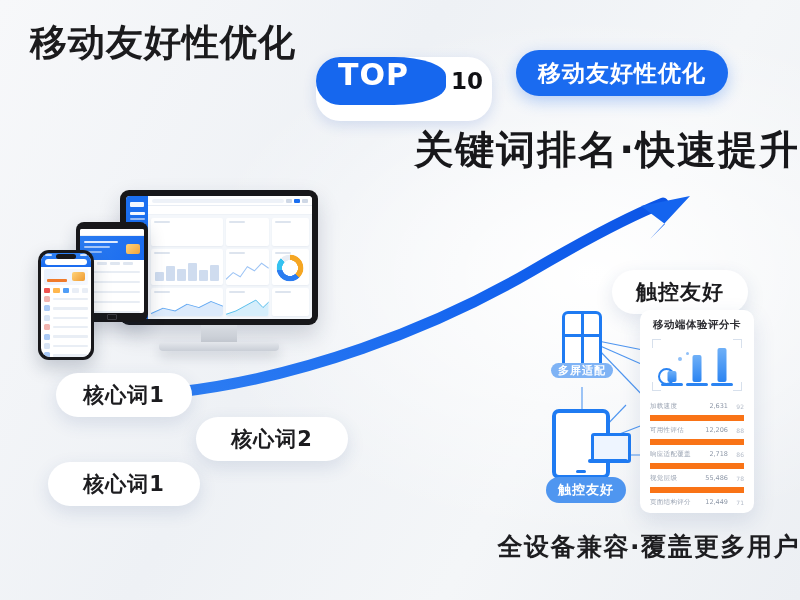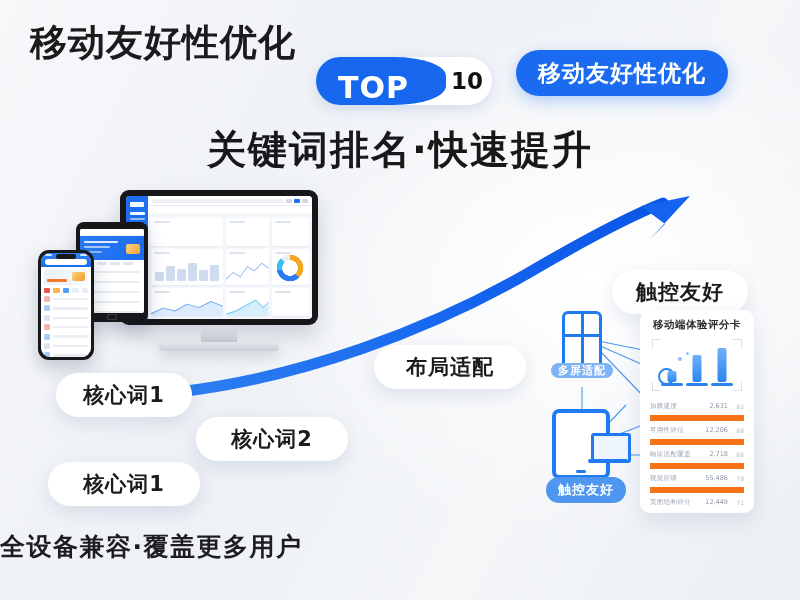--- a/index.html
+++ b/index.html
@@ -17,24 +17,24 @@
   }
 
   
   .headline{
     position:absolute;left:30px;top:24px;
     font-size:37px;font-weight:700;color:#1b1b1d;
     letter-spacing:1px;line-height:1;white-space:nowrap;
   }
   .top-badge{
     position:absolute;left:316px;top:57px;
-    height:48px;width:176px;border-radius:24px;
+    height:64px;width:176px;border-radius:24px;
     background:#ffffff;
     box-shadow:0 4px 14px rgba(30,80,190,.16);
-    display:flex;align-items:flex-end;
+    display:flex;align-items:flex-start;
   }
   .top-badge .tb-blue{
     position:absolute;left:0;top:0;height:48px;width:130px;
     background:#1667ee;border-radius:24px 40% 40% 24px;
   }
   .top-badge .tb-word{
     position:relative;z-index:2;
     margin-left:22px;color:#ffffff;font-size:30px;font-weight:700;
     letter-spacing:1px;
   }
@@ -46,25 +46,25 @@
   }
   .pill-top-right{
     position:absolute;left:516px;top:50px;
     height:46px;padding:0 22px;border-radius:23px;
     background:#1a6bf0;color:#fff;
     font-size:23px;font-weight:700;letter-spacing:1px;
     display:flex;align-items:center;justify-content:center;
     box-shadow:0 5px 16px rgba(26,107,240,.30);
   }
   .subtitle{
-    position:absolute;left:0;right:0;top:123px;text-align:center;
+    position:absolute;left:0;right:0;top:123px;text-align:right;
     font-size:39px;font-weight:700;color:#18181b;letter-spacing:2px;
   }
   .footer-caption{
-    position:absolute;left:0;right:0;top:530px;text-align:left;
+    position:absolute;left:0;right:0;top:530px;text-align:right;
     font-size:25px;font-weight:700;color:#1d1d20;letter-spacing:1.5px;
   }
 
   
   .arrow-svg{position:absolute;left:0;top:0;width:800px;height:600px;pointer-events:none;}
 
   
   .devices{position:absolute;left:24px;top:190px;width:300px;height:200px;}
 
   .monitor{position:absolute;left:96px;top:0px;width:198px;height:135px;}
@@ -415,21 +415,20 @@
             </div>
 
         </div>
       </div>
     </div>
   </div>
 
   <div class="kw" id="kw1">核心词1</div>
   <div class="kw" id="kw2">核心词2</div>
   <div class="kw" id="kw3">核心词1</div>
-  <div class="kw" id="kw4">布局适配</div>
   <div class="kw" id="kw5">触控友好</div>
 
   <div class="right-wrap">
 
     <div class="diagram">
       <svg class="dg-svg" viewBox="0 0 110 200">
         <g stroke="#4f96f0" stroke-width="1.1" fill="none">
           <line x1="58" y1="36" x2="108" y2="46"></line>
           <line x1="58" y1="40" x2="108" y2="62"></line>
           <line x1="58" y1="44" x2="108" y2="96"></line>

